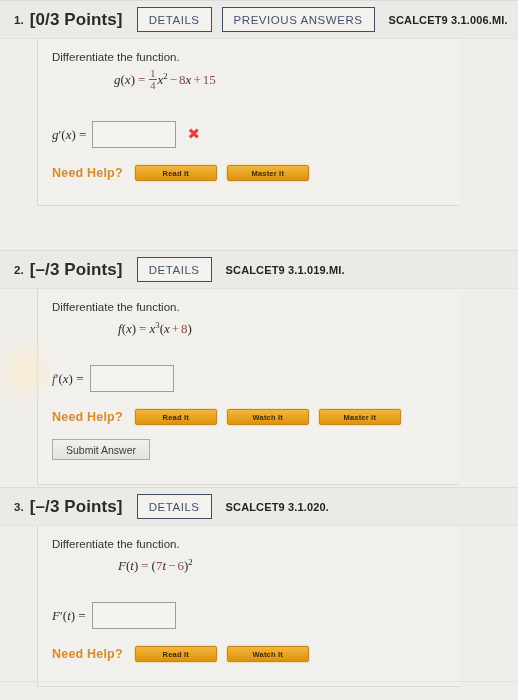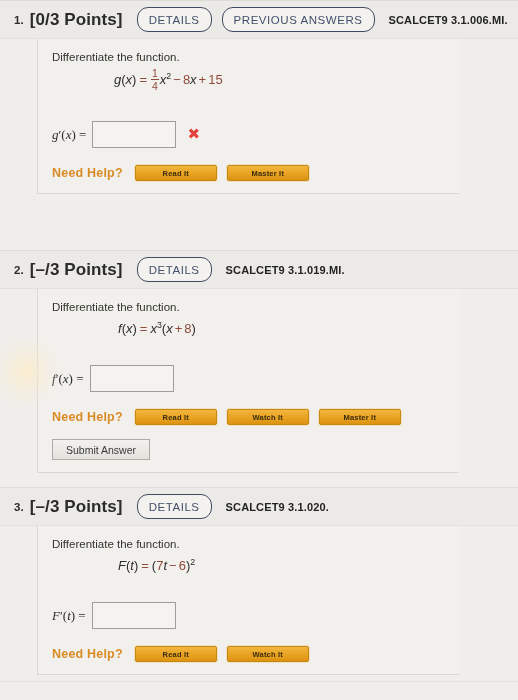--- a/index.html
+++ b/index.html
@@ -57,21 +57,21 @@
     color: #2b2b2b;
     margin-right: 14px;
     letter-spacing: 0.1px;
   }
 
   .pill {
     display: inline-flex;
     align-items: center;
     justify-content: center;
     border: 1.6px solid #414b63;
-    border-radius: 11px;
+    border-radius: 0;
     background: #f3f2ef;
     color: #42506c;
     font-size: 11.5px;
     letter-spacing: 0.55px;
     height: 25px;
     padding: 0 11px;
     margin-right: 10px;
     box-sizing: border-box;
     cursor: pointer;
     white-space: nowrap;
@@ -88,32 +88,32 @@
 
   
   .q-body {
     position: relative;
     margin-left: 37px;
     width: 422px;
     background: #f1f0ec;
     border-left: 1px solid #d9d7d2;
     border-bottom: 1px solid #d9d7d2;
     box-sizing: border-box;
-    padding: 10px 0 12px 14px;
+    padding: 10px 0 24px 14px;
   }
 
   .prompt {
     font-size: 11.5px;
     color: #34342f;
     margin: 2px 0 4px 0;
   }
 
   
   .math {
-    font-family: Liberation Sans, sans-serif;
+    font-family: Liberation Serif, serif;
     font-size: 13px;
     color: #2c2c2c;
     white-space: nowrap;
   }
   .math .var { font-style: italic; }
   .math .num { color: #8f4a3c; }
   .math .op  { color: #8f4a3c; padding: 0 2px; }
   .math .eq  { color: #8f4a3c; padding: 0 3px; }
   .math sup  { font-size: 0.68em; vertical-align: super; line-height: 0; }
 

